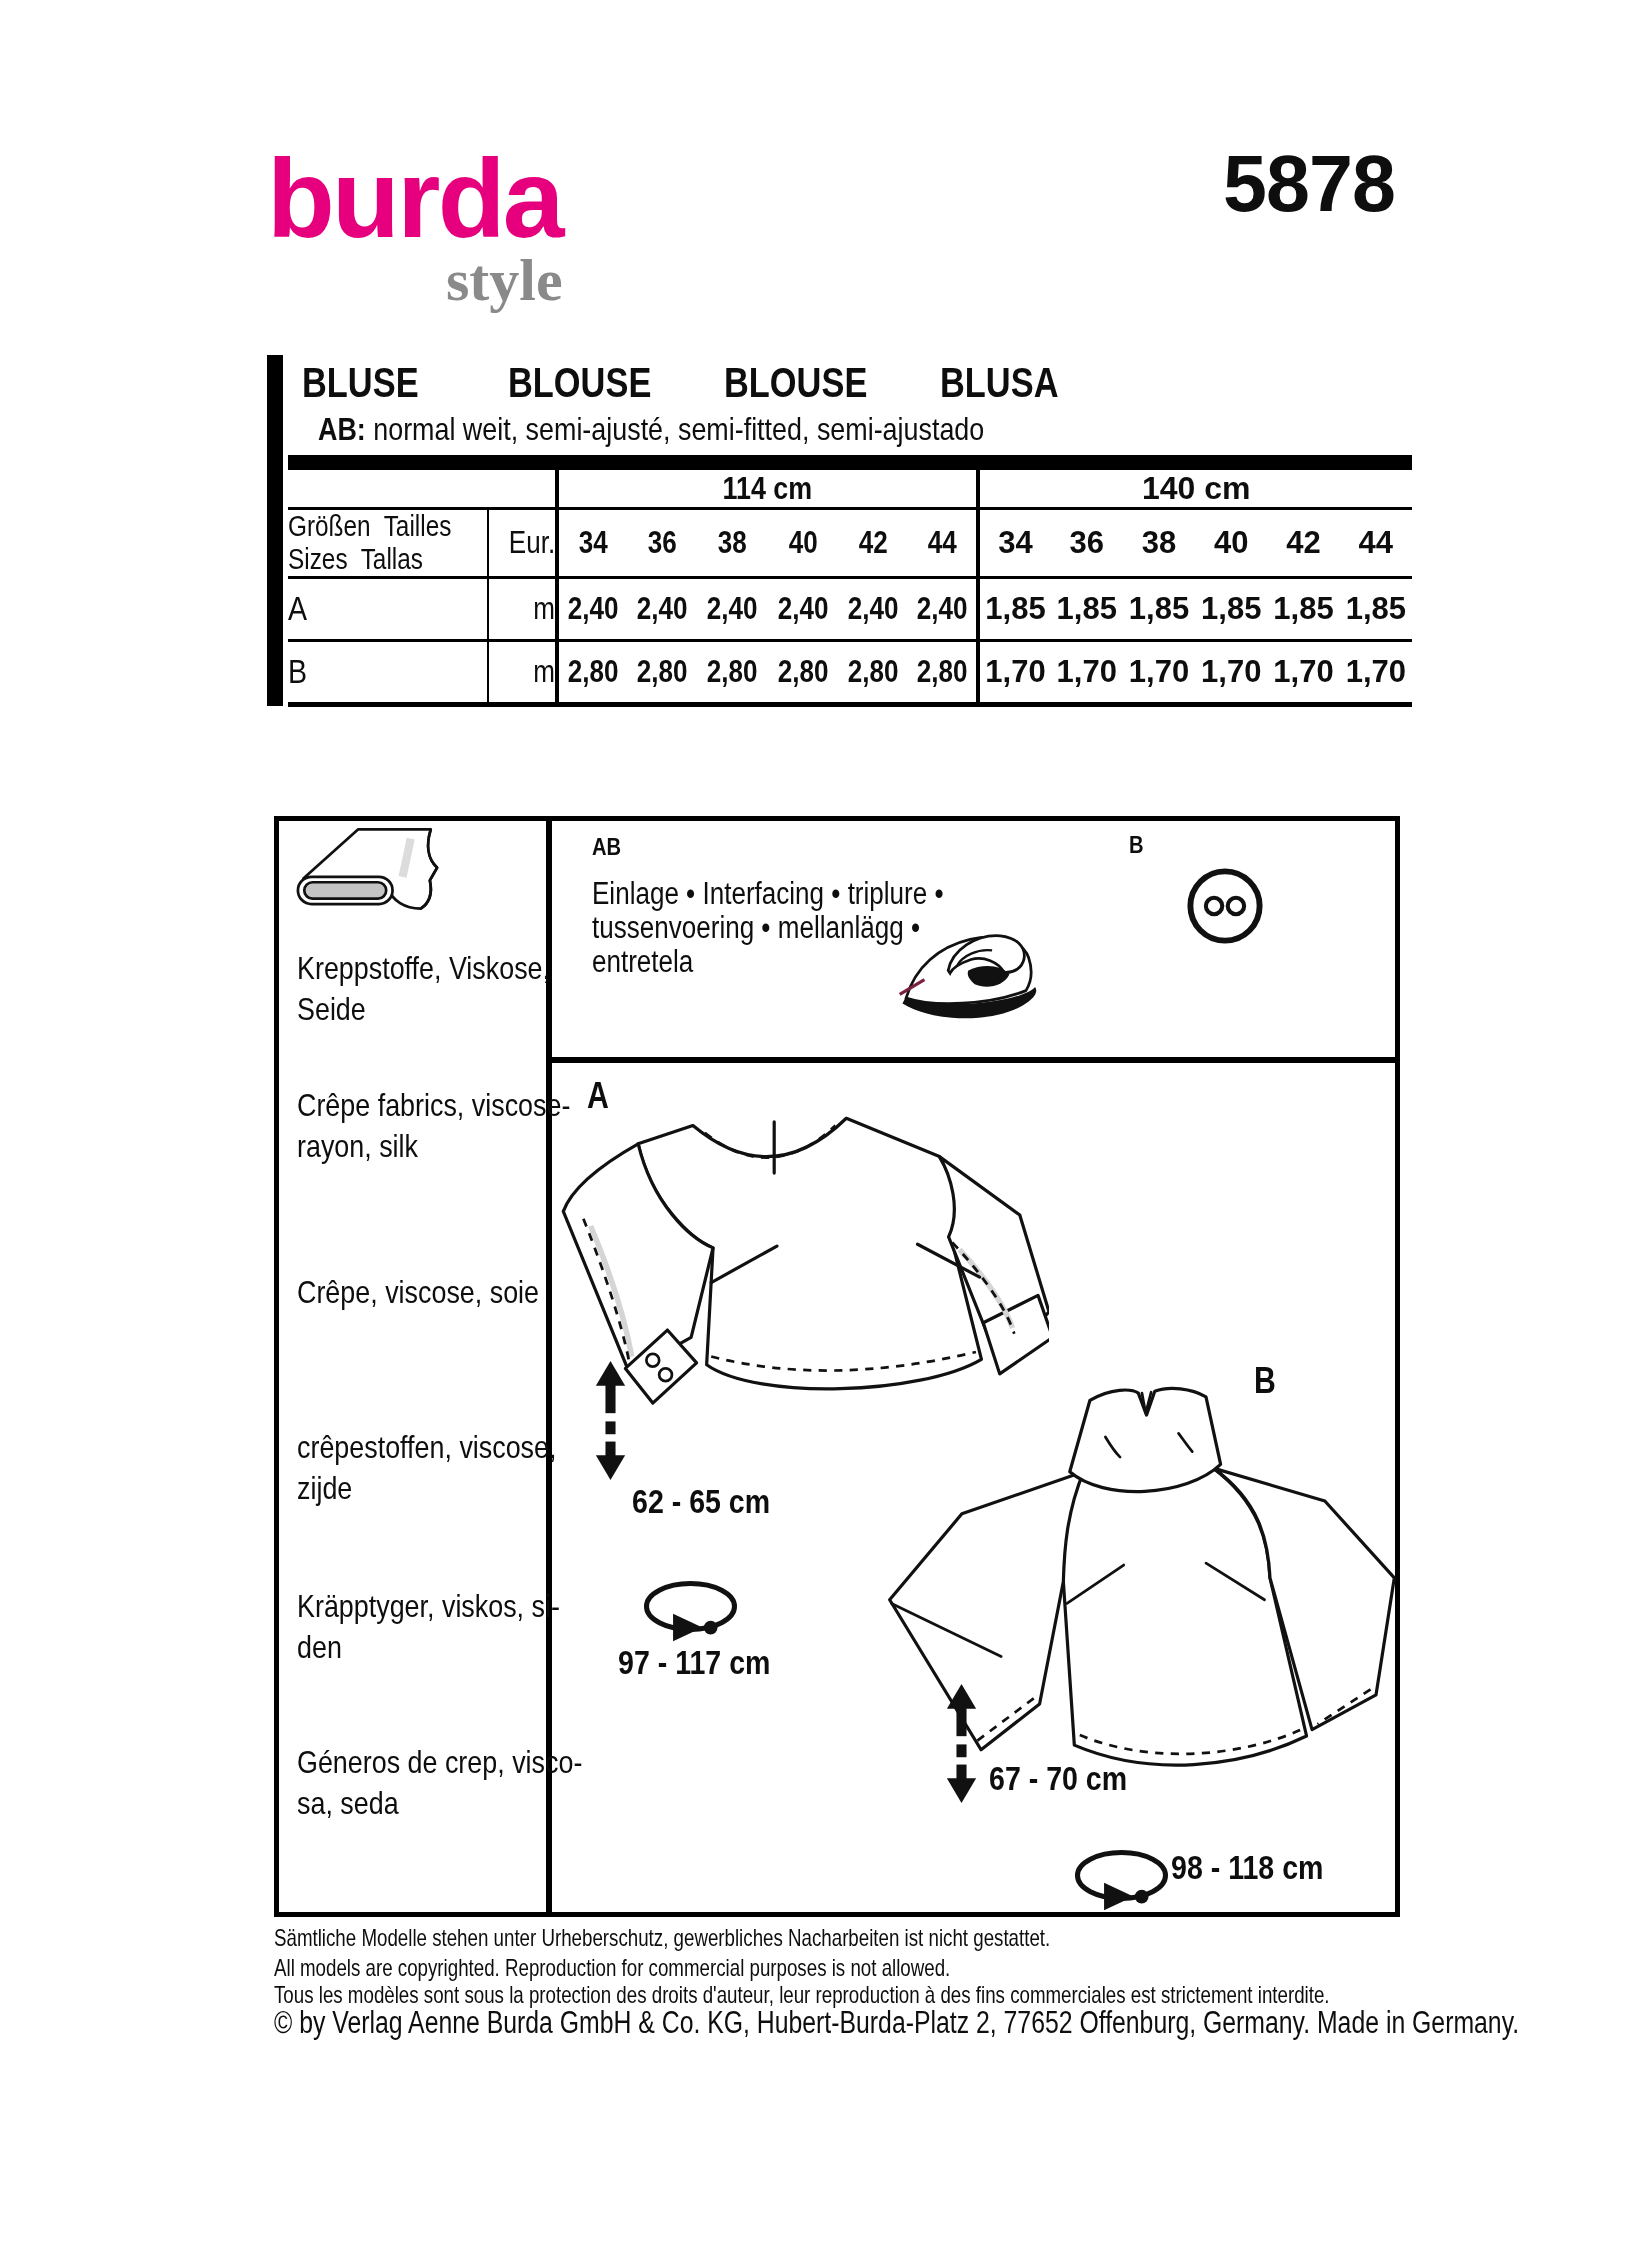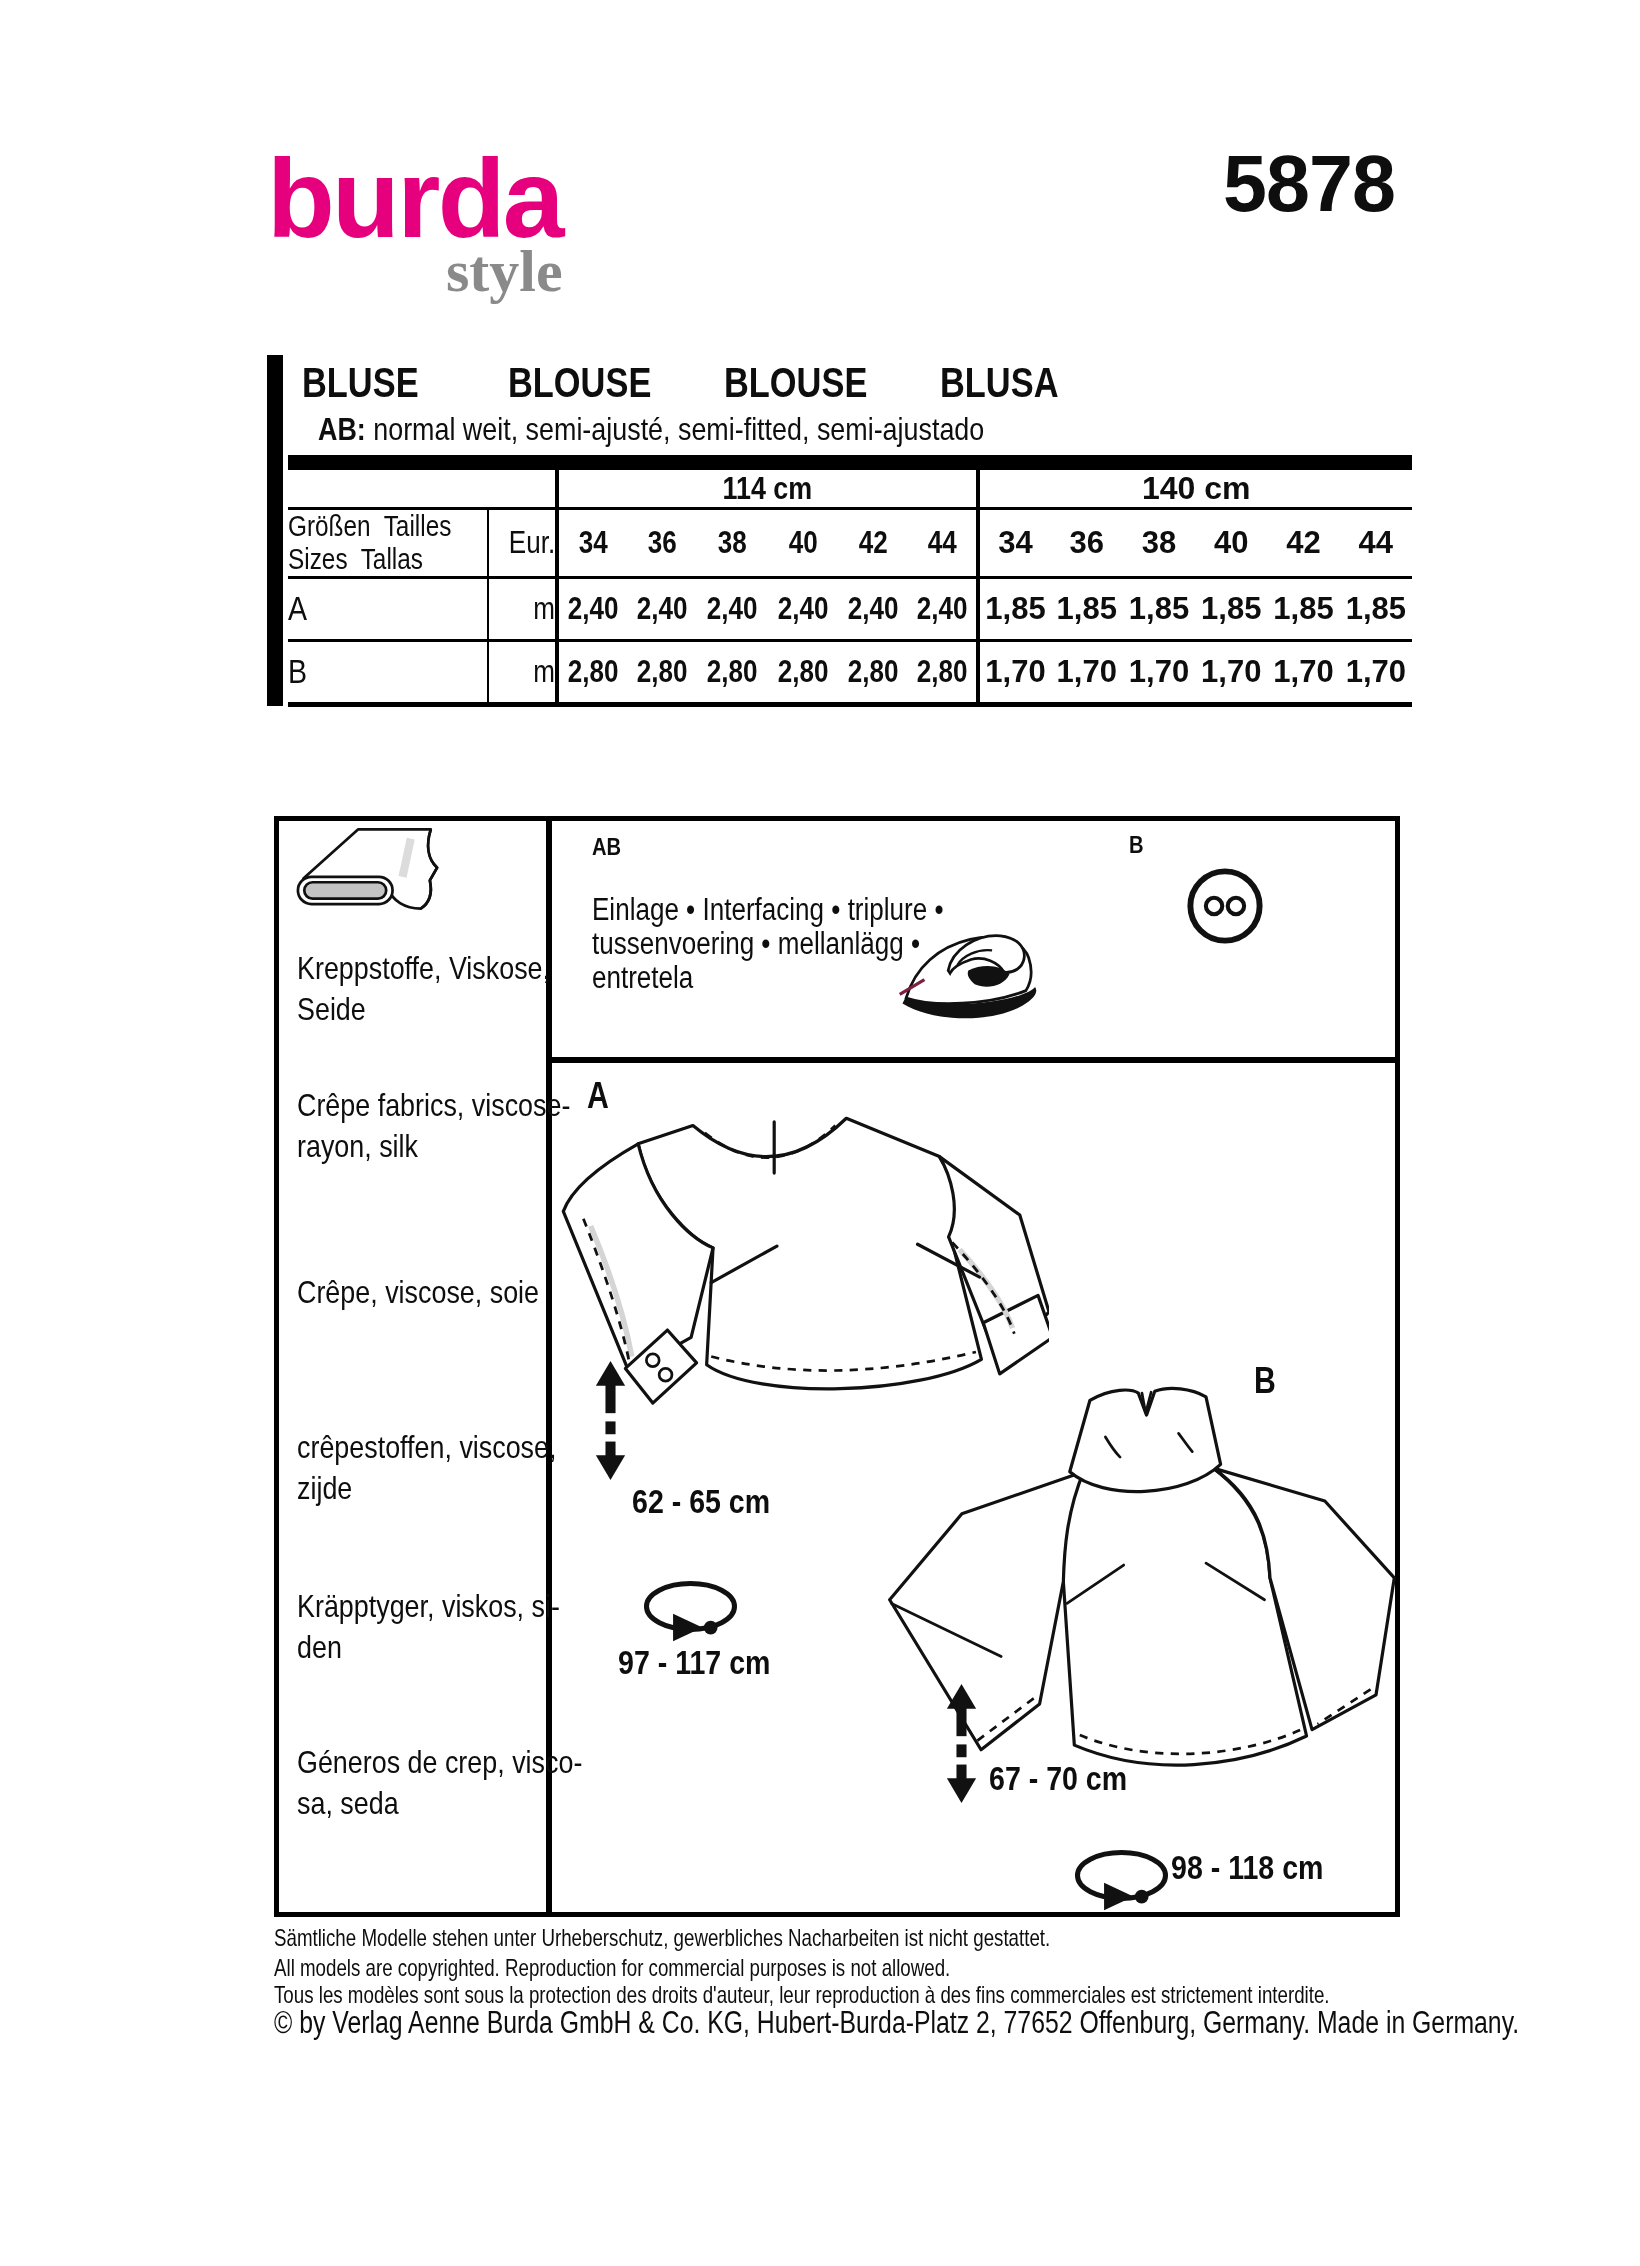--- a/index.html
+++ b/index.html
@@ -6,21 +6,21 @@
   body{width:1640px;height:2266px;position:relative;overflow:hidden;
        font-family:"Liberation Sans", sans-serif;color:#0e0e0e;}
   .abs{position:absolute;}
   
   .cx{display:inline-block;transform:scaleX(.84);transform-origin:0 50%;white-space:pre;}
   .cxr{display:inline-block;transform:scaleX(.84);transform-origin:100% 50%;white-space:pre;}
   .cxc{display:inline-block;transform:scaleX(.84);transform-origin:50% 50%;white-space:pre;}
 
   
   .logo-main{font-size:111px;font-weight:bold;letter-spacing:-2.7px;line-height:1;margin-left:15px;}
-  .logo-sub{font-family:"Liberation Serif", serif;font-size:60px;font-weight:bold;line-height:1;}
+  .logo-sub{font-family:"Liberation Serif", serif;font-size:60px;font-weight:bold;line-height:1;margin-top:9px;}
   .pattern-no{font-size:79px;font-weight:bold;letter-spacing:-0.9px;line-height:1;}
 
   
   .title-bar{background:#000;}
   .garment-title{font-size:43px;font-weight:bold;white-space:nowrap;}
   .garment-title span{display:inline-block;transform:scaleX(.8);transform-origin:0 50%;}
   .fit-line{font-size:32px;white-space:nowrap;margin-left:16px;}
 
   
   .topbar{height:14.6px;background:#000;}
@@ -182,21 +182,21 @@
   <div><span class="cx">den</span></div>
 </div>
 <div class="abs fabric-item" style="left:297px;top:1742px;">
   <div><span class="cx">Géneros de crep, visco-</span></div>
   <div><span class="cx">sa, seda</span></div>
 </div>
 
 <div class="abs sec-label" style="left:592px;top:833px;">
   <span class="cx">AB</span>
 </div>
-<div class="abs" style="left:592px;top:877px;margin-top:16px;">
+<div class="abs" style="left:592px;top:877px;">
   <div class="interf-line"><span class="cx">Einlage • Interfacing • triplure •</span></div>
   <div class="interf-line"><span class="cx">tussenvoering • mellanlägg •</span></div>
   <div class="interf-line"><span class="cx">entretela</span></div>
 </div>
 
 <svg class="abs" style="left:897px;top:921px;" width="160" height="110" viewBox="0 0 175 120">
   <path d="M6,90 C42,112 112,112 144,88 C152,82 154,76 151,72 C140,86 60,100 10,82 Z" fill="#111"></path>
   <path d="M10,84 C20,50 46,28 80,20 C112,13 138,22 144,40 C149,55 146,68 141,76 C100,92 40,94 10,84 Z" fill="#fff" stroke="#111" stroke-width="3"></path>
   <path d="M56,54 C60,32 86,14 113,16 C131,18 141,28 139,41 C137,51 128,57 117,56 C111,45 95,38 81,42 C69,46 61,51 58,57 Z" fill="#fff" stroke="#111" stroke-width="3"></path>
   <path d="M66,48 C72,38 88,30 104,32" fill="none" stroke="#111" stroke-width="2.5"></path>

